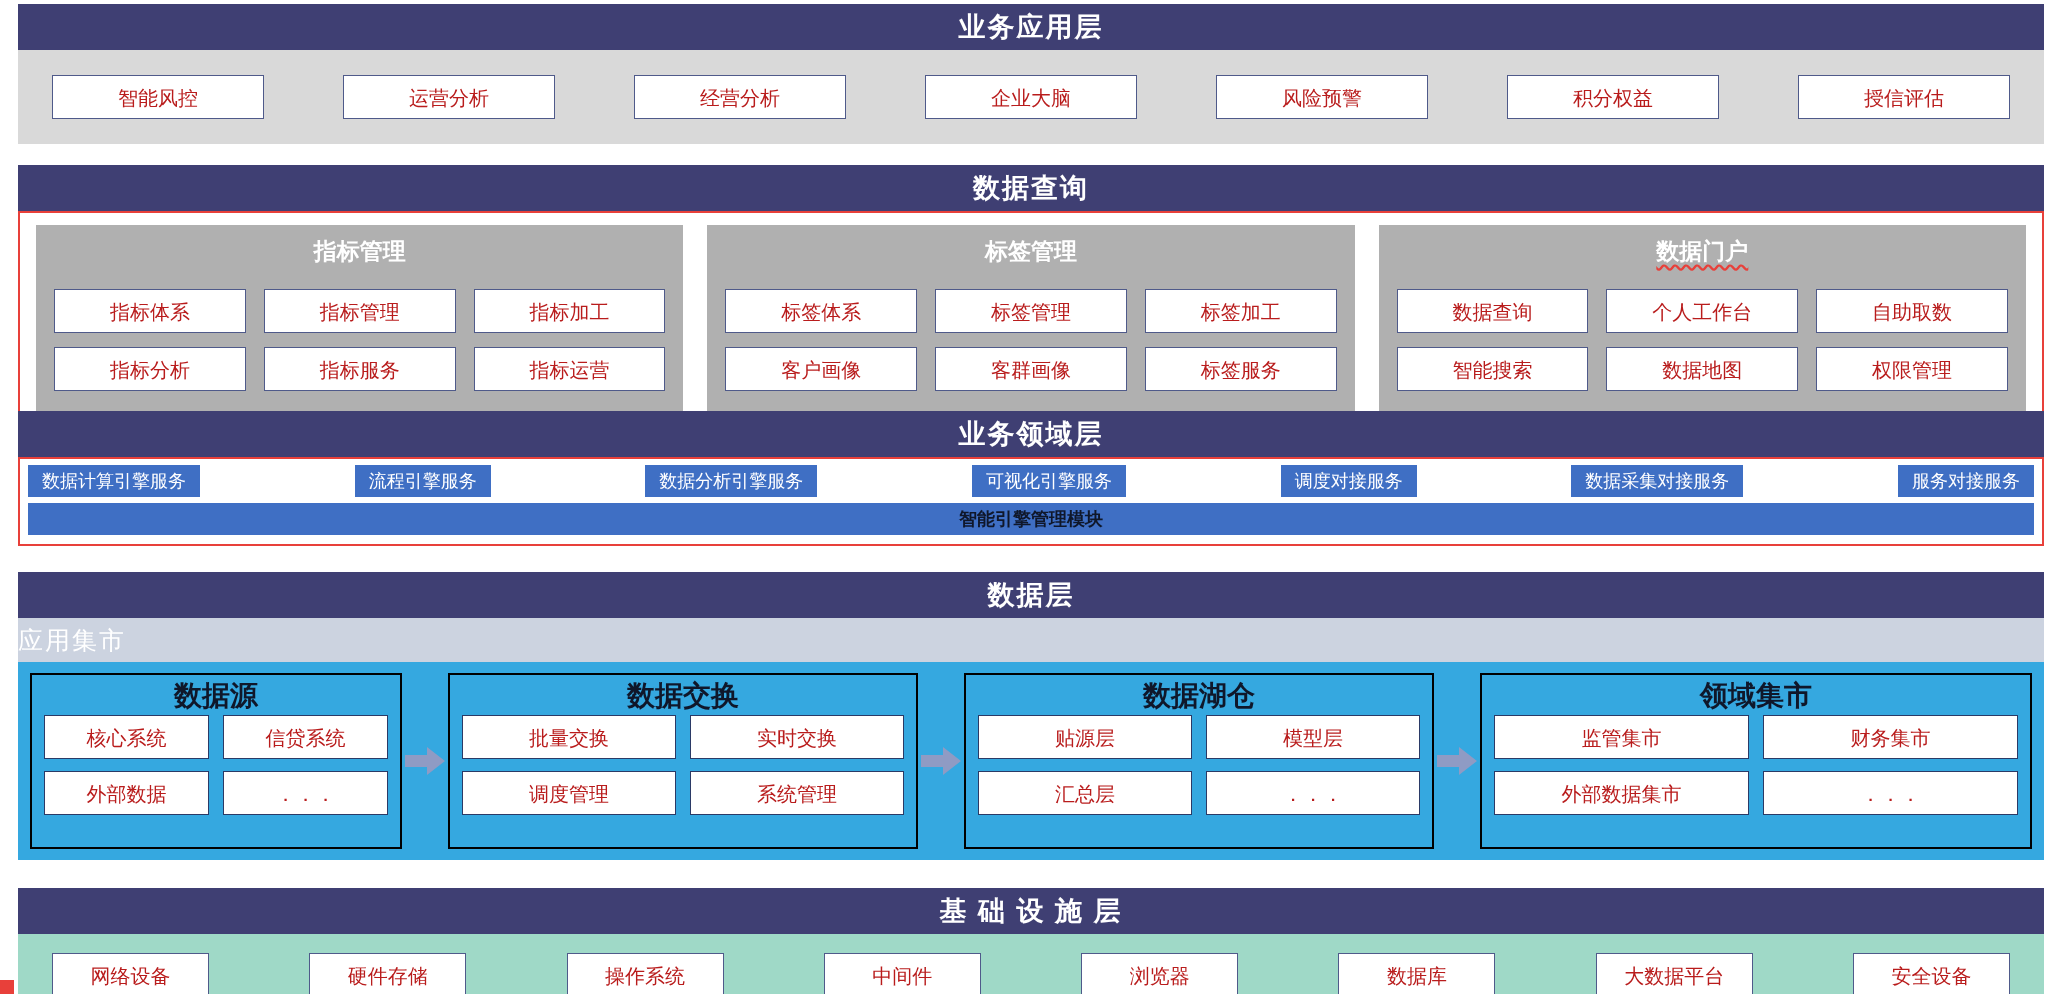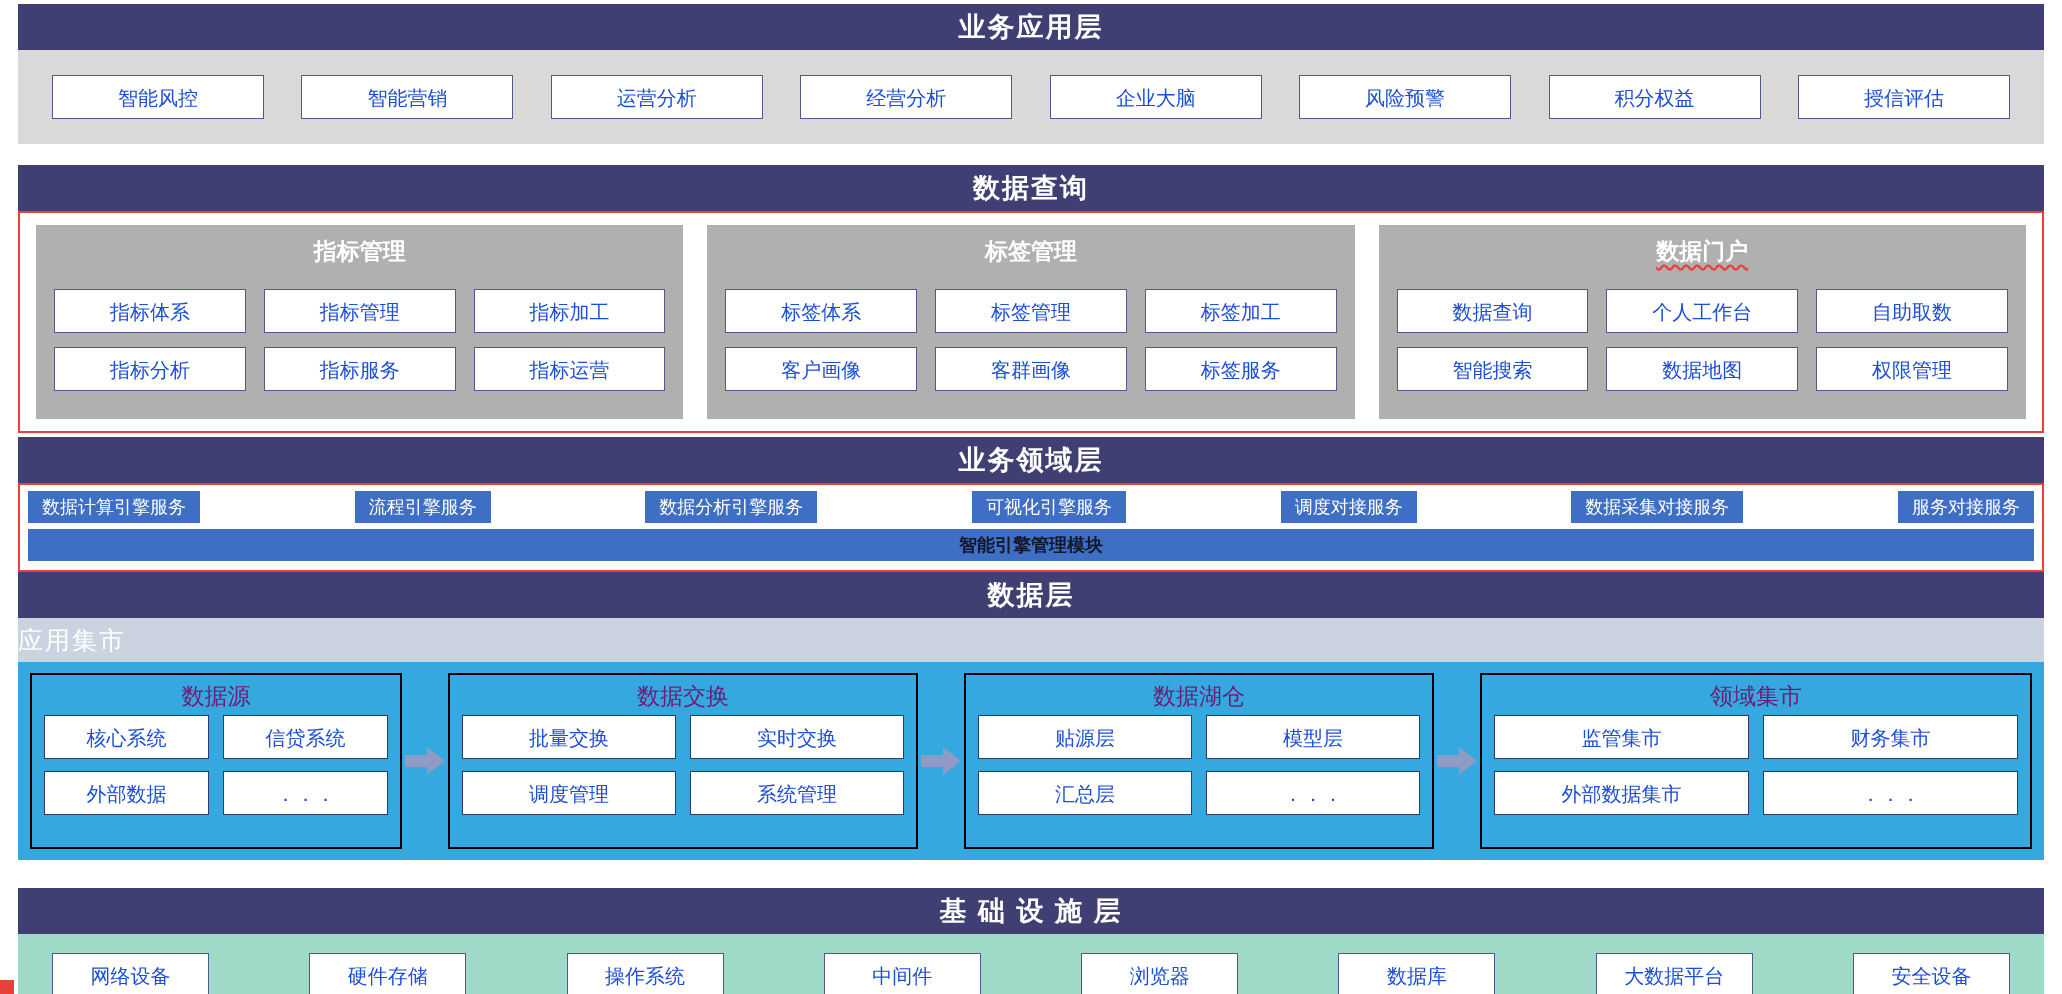--- a/index.html
+++ b/index.html
@@ -27,21 +27,21 @@
     font-size: 27px;
     font-weight: bold;
     text-align: center;
     line-height: 46px;
     height: 46px;
     letter-spacing: 2px;
   }
   .chip {
     background: #ffffff;
     border: 1px solid #4f5a8a;
-    color: #1d4ed8;
+    color: #b91c1c;
     font-size: 20px;
     text-align: center;
     line-height: 44px;
     height: 44px;
     box-sizing: border-box;
     white-space: nowrap;
   }
 
   
   .sec-app {
@@ -101,21 +101,21 @@
     display: grid;
     grid-template-columns: repeat(3, 1fr);
     gap: 14px 18px;
   }
   .grid3 .chip { width: 100%; font-size: 20px; }
 
   
   .sec-domain {
     position: absolute;
     left: 18px;
-    top: 437px;
+    top: 411px;
     width: 2026px;
     height: 135px;
   }
   .sec-domain .redbox {
     border: 2px solid #e8403a;
     background: #ffffff;
     height: 89px;
     box-sizing: border-box;
     padding: 6px 8px 6px 8px;
   }
@@ -177,24 +177,25 @@
     border: 2px solid #000000;
     background: #35a8e0;
     box-sizing: border-box;
     padding: 2px 12px 12px 12px;
     height: 176px;
     display: flex;
     flex-direction: column;
   }
   .dbox-title {
     text-align: center;
-    font-size: 23px;
-    color: #701a75;
+    font-size: 28px;
+    color: #0f172a;
     line-height: 38px;
     height: 38px;
+    font-weight: bold;
   }
   .grid2 {
     display: grid;
     grid-template-columns: 1fr 1fr;
     gap: 12px 14px;
   }
   .grid2 .chip {
     width: 100%;
     border: 1px solid #2b3a66;
     font-size: 20px;
@@ -238,21 +239,20 @@
 </style>
 </head>
 <body>
 
 <div class="canvas">
 
   <div class="sec-app">
     <div class="band-title">业务应用层</div>
     <div class="body">
       <div class="chip">智能风控</div>
-      <div class="chip">智能营销</div>
       <div class="chip">运营分析</div>
       <div class="chip">经营分析</div>
       <div class="chip">企业大脑</div>
       <div class="chip">风险预警</div>
       <div class="chip">积分权益</div>
       <div class="chip">授信评估</div>
     </div>
   </div>
 
   <div class="sec-data-app">

